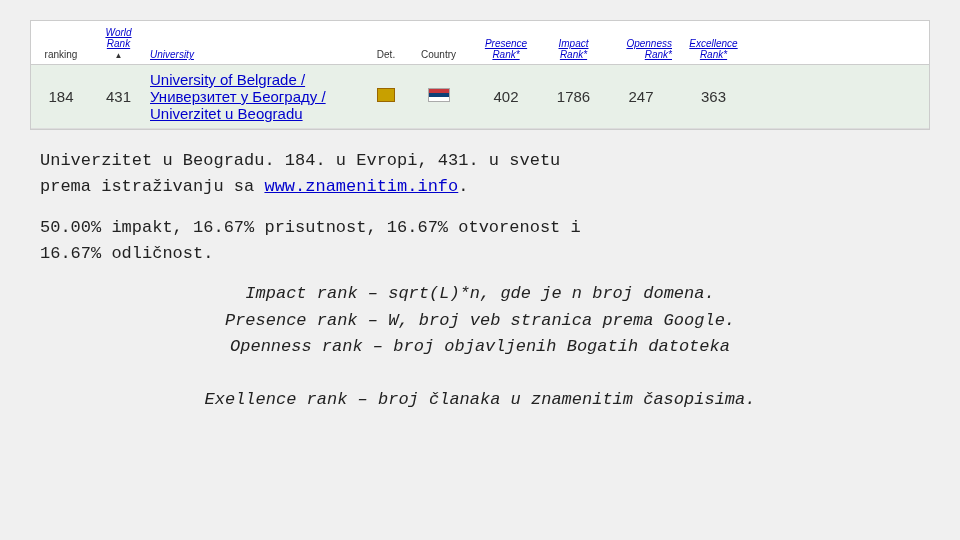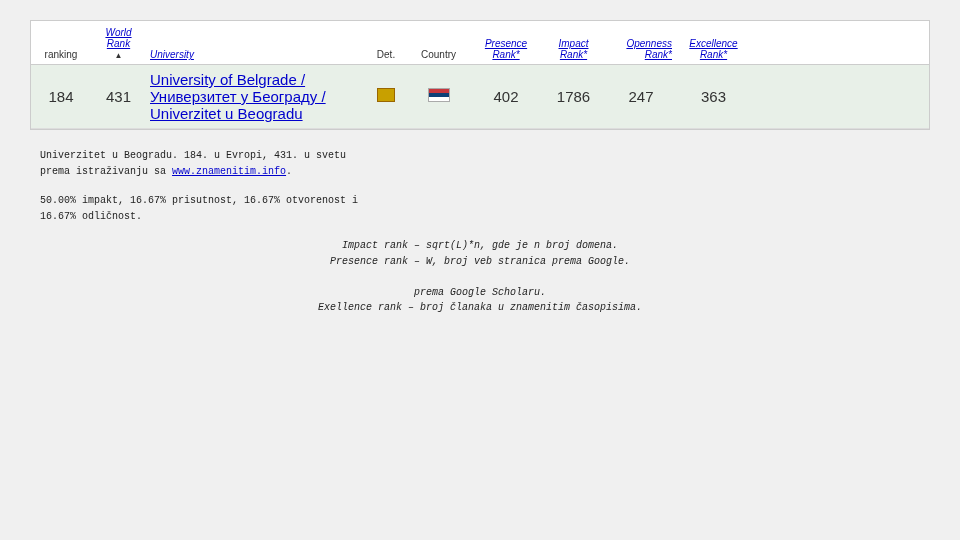--- a/index.html
+++ b/index.html
@@ -100,21 +100,21 @@
       display: inline-block;
       width: 18px;
       height: 14px;
       background: #c8a000;
       border: 1px solid #996600;
     }
 
     
     .content-area {
       font-family: 'Courier New', Courier, monospace;
-      font-size: 10px;
+      font-size: 17px;
       line-height: 1.55;
       color: #222;
       padding: 0 10px;
     }
 
     .paragraph {
       margin-bottom: 14px;
     }
 
     .link-text {
@@ -174,20 +174,20 @@
     </div>
 
     <div class="paragraph">
       <span>50.00% impakt, 16.67% prisutnost, 16.67% otvorenost i</span><br>
       <span> 16.67% odličnost.</span>
     </div>
 
     <div class="paragraph italic-block">
       <span>Impact rank – sqrt(L)*n, gde je n broj domena.</span><br>
       <span>Presence rank – W, broj veb stranica prema Google.</span><br>
+      <span>Openness rank – broj objavljenih Bogatih datoteka</span><br>
       <br>
-      <span>             prema Google Scholaru.</span><br>
       <span>Exellence rank – broj članaka u znamenitim časopisima.</span>
     </div>
 
   </div>
 
 </div>
 
 </body></html>

